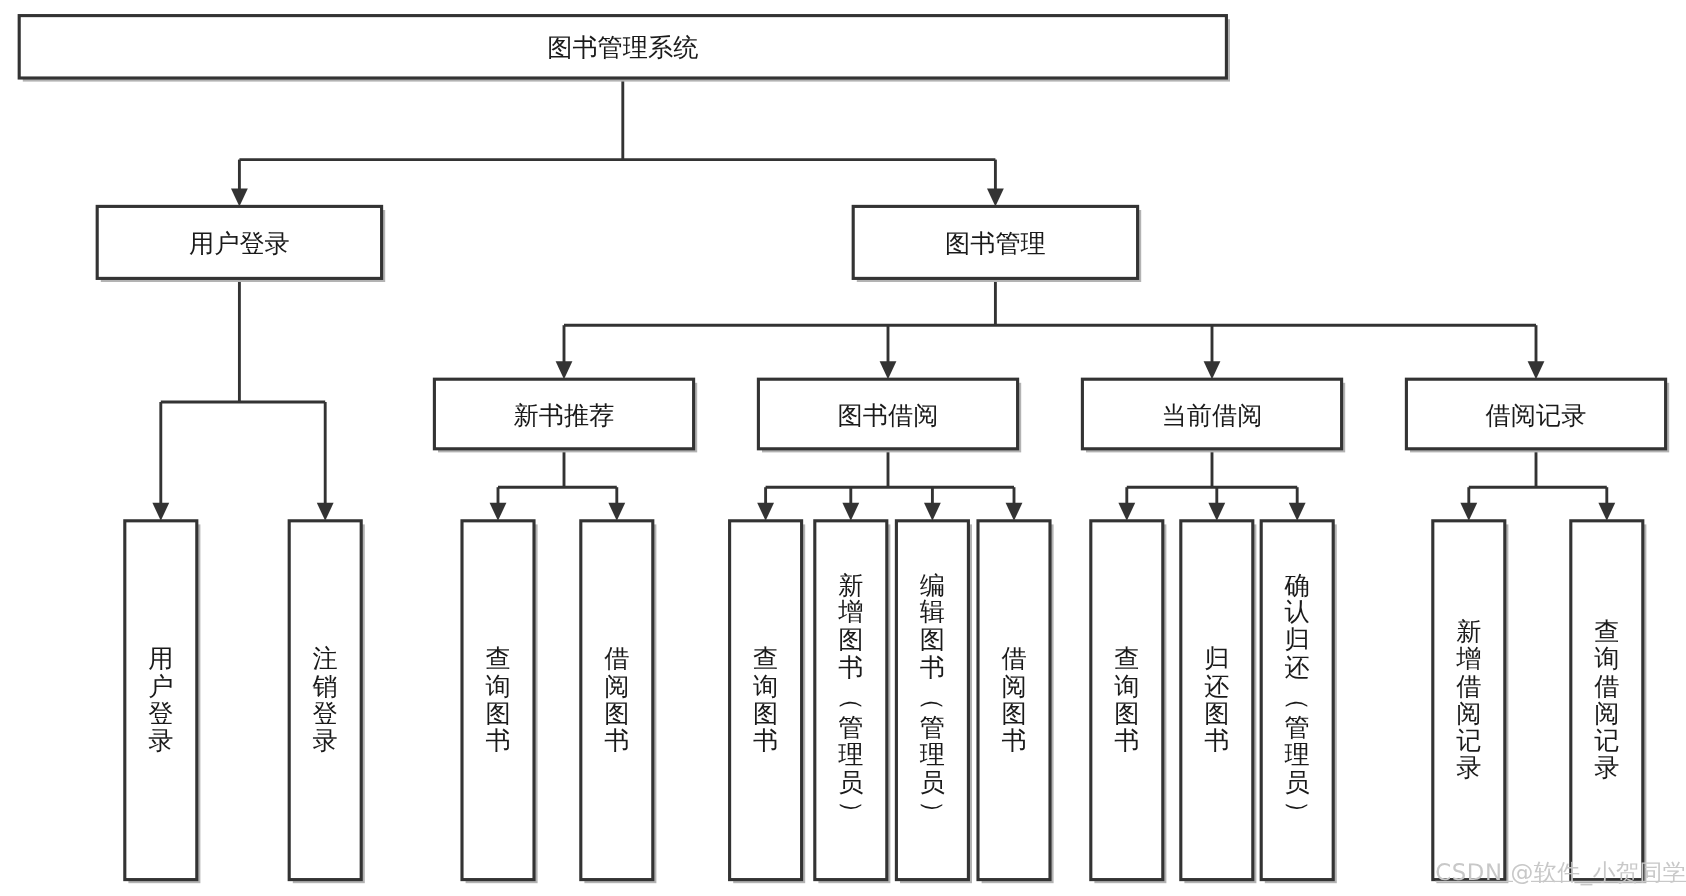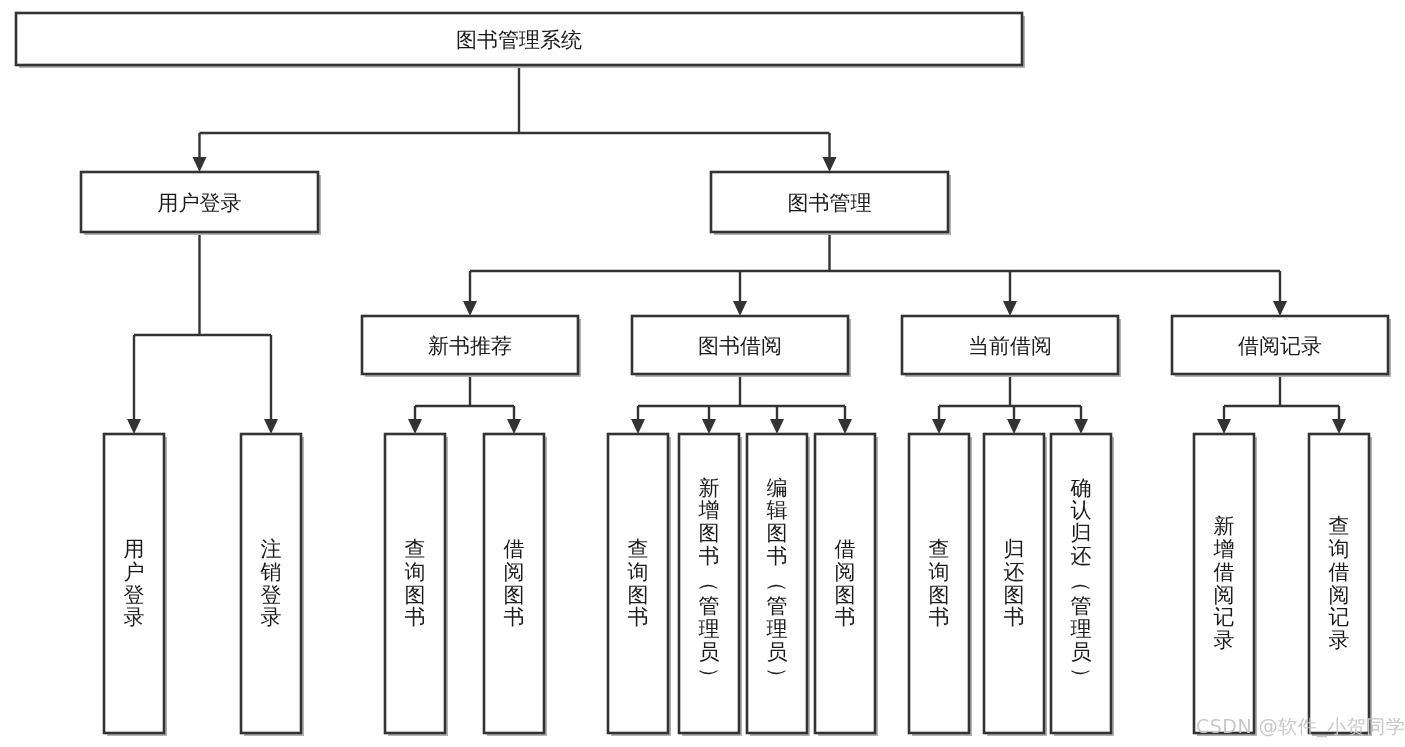--- a/index.html
+++ b/index.html
@@ -286,14 +286,14 @@
       <div class="vert-text-wrap" style="left: 1309px; top: 434px; width: 60px; height: 299px;">
         <span>查</span>
         <span>询</span>
         <span>借</span>
         <span>阅</span>
         <span>记</span>
         <span>录</span>
       </div>
     </div>
 
-  <div class="watermark" style="left: 1196px; top: 714px;">CSDN @软件_小贺同学</div>
+  <div class="watermark" style="left: 1196px; top: 714px; text-decoration: underline;">CSDN @软件_小贺同学</div>
 </div>
 
 </body></html>

